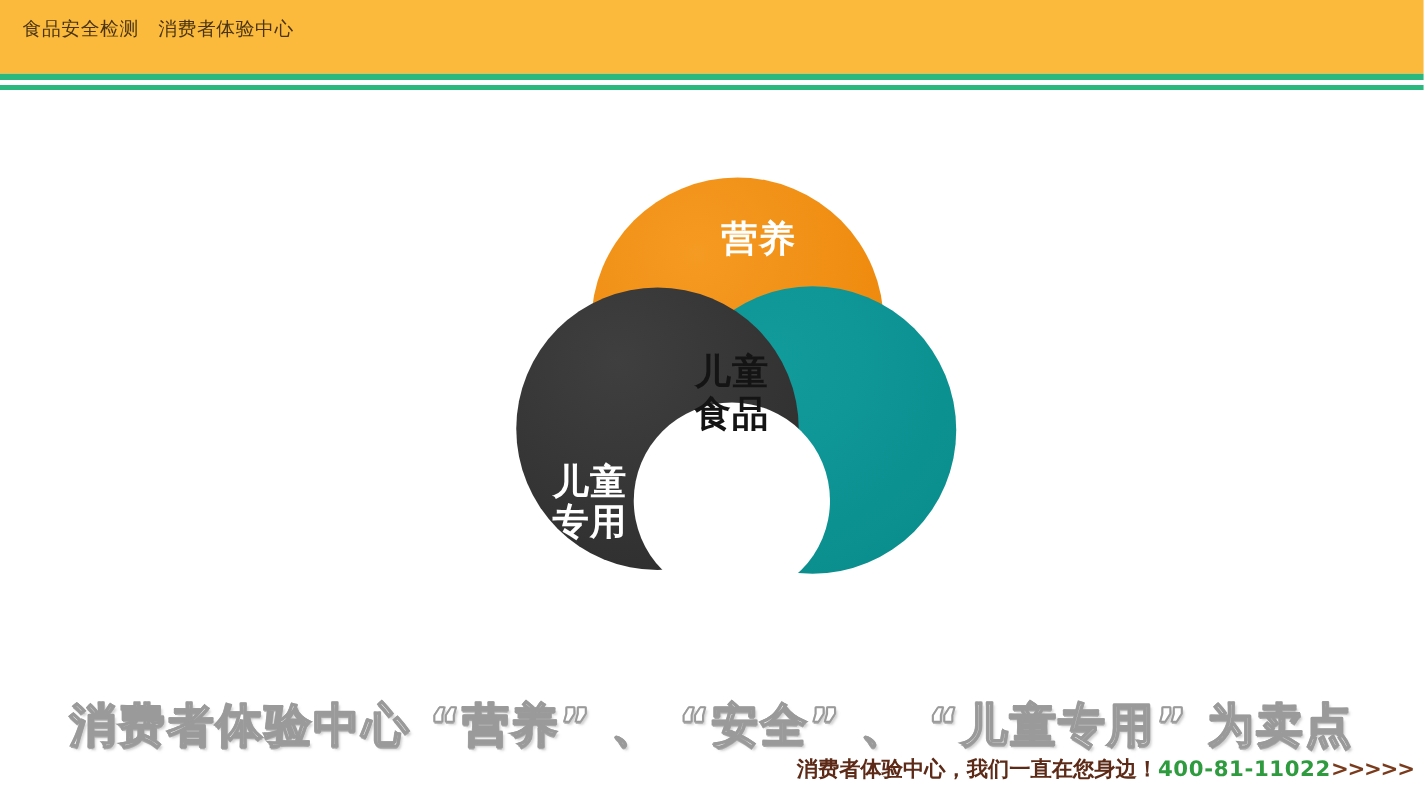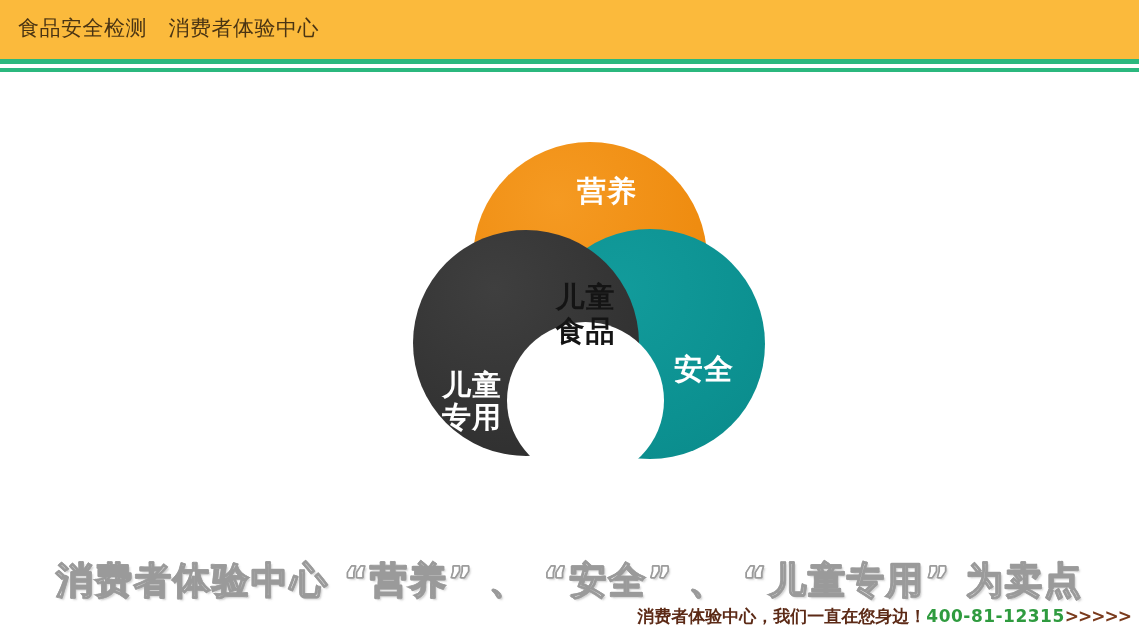--- a/index.html
+++ b/index.html
@@ -21,21 +21,21 @@
     left: 0;
     top: 0;
     width: 1139px;
     height: 56px;
     background: #fbba3c;
   }
   #header-title {
     position: absolute;
     left: 18px;
     top: 14px;
-    font-size: 21px;
+    font-size: 15px;
     letter-spacing: 0.5px;
     color: #4a3413;
     font-weight: 500;
     white-space: pre;
   }
 
   
   #stripe-group {
     position: absolute;
     left: 0;
@@ -202,23 +202,22 @@
   <div class="venn-circle" id="circle-nutrition"></div>
   <div class="venn-circle" id="circle-safety"></div>
   <div class="venn-circle" id="circle-kids"></div>
   <div class="venn-circle" id="circle-core"></div>
 
   <div class="venn-label" id="label-nutrition">营养</div>
 
   <div class="venn-label" id="label-kids">儿童
 专用</div>
 
-  <div class="venn-label" id="label-safety">安全</div>
 
   <div id="label-core">儿童
 食品</div>
 </div>
 
 <div id="headline">消费者体验中心 “营养” 、 “安全” 、 “儿童专用” 为卖点</div>
 
 <div id="footer-slogan">
-  <span id="footer-text">消费者体验中心，我们一直在您身边！</span><span id="footer-phone">400-81-12315</span><span id="footer-arrows">&gt;&gt;&gt;&gt;&gt;</span>
+  <span id="footer-text">消费者体验中心，我们一直在您身边！</span><span id="footer-phone">400-81-11022</span><span id="footer-arrows">&gt;&gt;&gt;&gt;&gt;</span>
 </div>
 
 </body></html>

